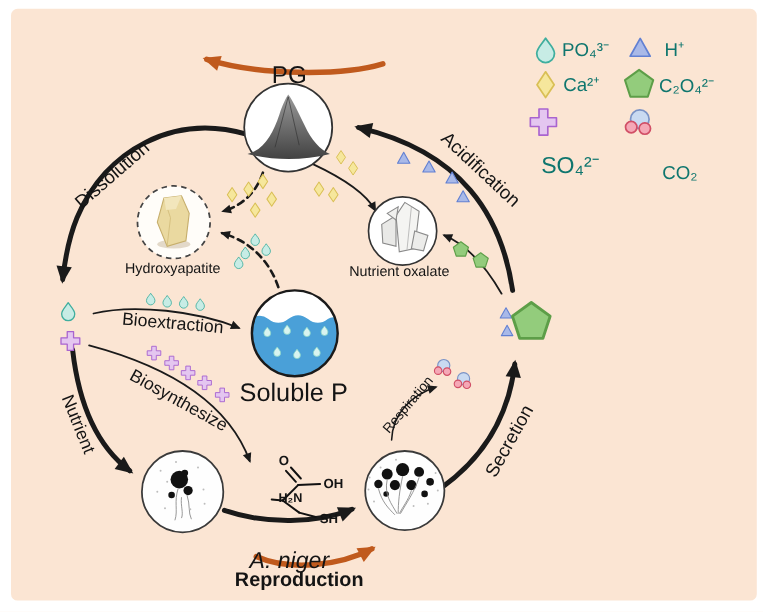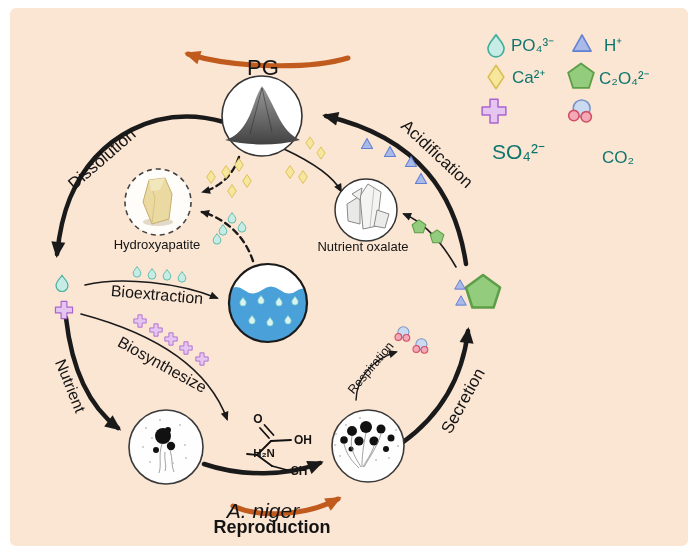--- a/index.html
+++ b/index.html
@@ -243,20 +243,21 @@
   </svg>
 
   <div class="lbl" style="left:263px;top:68px;font-size:22px;">PG</div>
   <div class="lbl" style="left:102px;top:159px;font-size:17px;transform:translate(-50%,-50%) rotate(-41deg);">Dissolution</div>
   <div class="lbl" style="left:437px;top:154px;font-size:17px;transform:translate(-50%,-50%) rotate(43deg);">Acidification</div>
   <div class="lbl" style="left:157px;top:244px;font-size:13px;">Hydroxyapatite</div>
   <div class="lbl" style="left:363px;top:246px;font-size:13px;">Nutrient oxalate</div>
   <div class="lbl" style="left:157px;top:295px;font-size:16px;transform:translate(-50%,-50%) rotate(5deg);">Bioextraction</div>
   <div class="lbl" style="left:162px;top:365px;font-size:16px;transform:translate(-50%,-50%) rotate(29deg);">Biosynthesize</div>
   <div class="lbl" style="left:70px;top:386px;font-size:16px;transform:translate(-50%,-50%) rotate(68deg);">Nutrient</div>
+  <div class="lbl" style="left:267px;top:357px;font-size:23px;">Soluble P</div>
   <div class="lbl" style="left:371px;top:368px;font-size:12.5px;transform:translate(-50%,-50%) rotate(-50deg);">Respiration</div>
   <div class="lbl" style="left:463px;top:401px;font-size:17px;transform:translate(-50%,-50%) rotate(-61deg);">Secretion</div>
   <div class="lbl ital" style="left:263px;top:496px;font-size:21px;margin-top:14px;">A. niger</div>
   <div class="lbl bold" style="left:272px;top:527px;font-size:18px;">Reproduction</div>
 
   <div class="lbl bold" style="left:258px;top:419px;font-size:12px;">O</div>
   <div class="lbl bold" style="left:303px;top:440px;font-size:12px;">OH</div>
   <div class="lbl bold" style="left:236px;top:454px;font-size:11.5px;margin-left:28px;">H₂N</div>
   <div class="lbl bold" style="left:299px;top:471px;font-size:12px;">SH</div>
 

